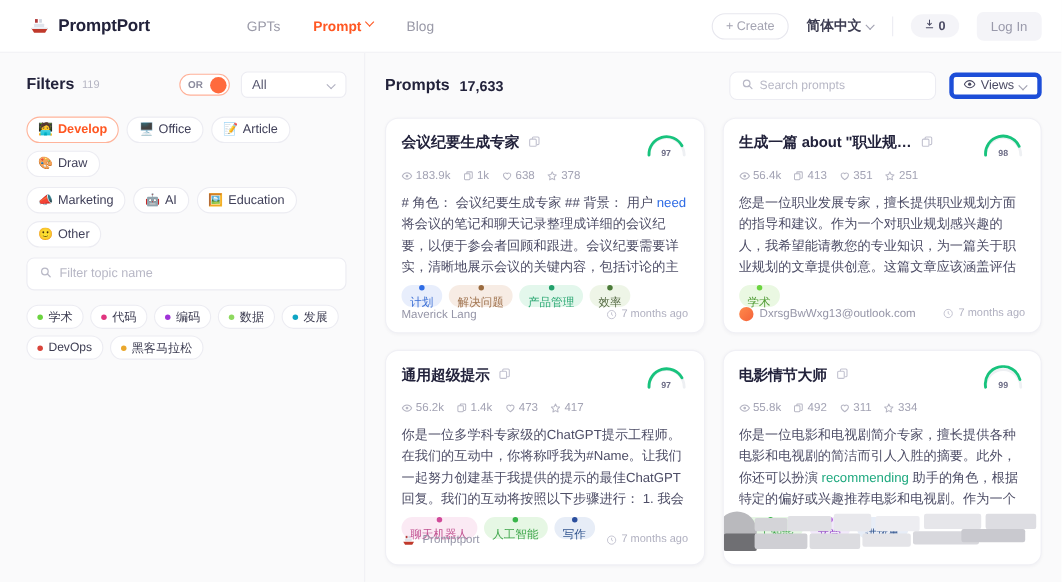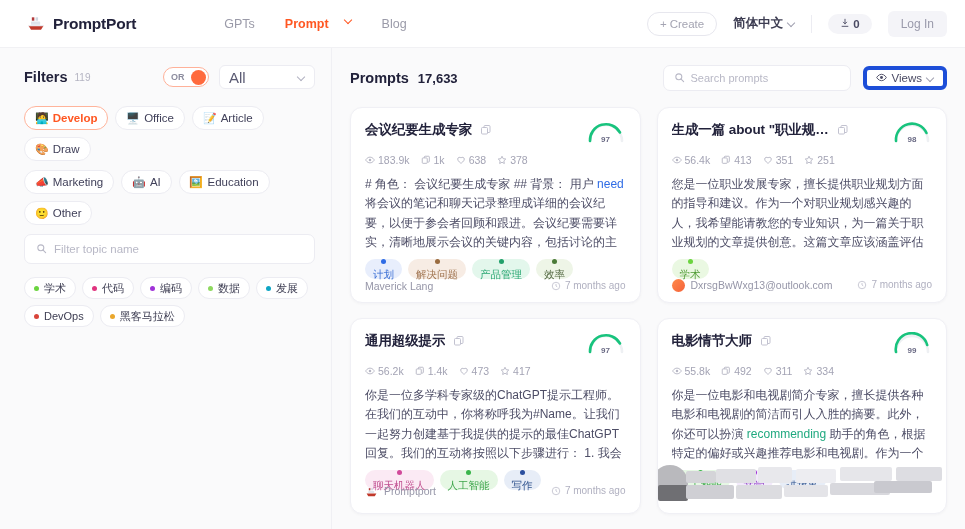--- a/index.html
+++ b/index.html
@@ -19,21 +19,21 @@
     padding: 0 18px 0 26px;
     border-bottom: 1px solid #f1f1f4;
     position: relative; z-index: 20;
   }
   .brand { display: flex; align-items: center; gap: 7px; }
   .brand-logo { width: 20px; height: 20px; display: block; }
   .brand-name { font-size: 15.5px; font-weight: 700; color: #22223b; letter-spacing: -0.2px; }
 
   .nav-links { display: flex; align-items: center; gap: 30px; margin-left: 88px; }
   .nav-link { font-size: 12.5px; color: #9a9aa8; font-weight: 500; cursor: pointer; }
-  .nav-link.active { color: #ff5722; font-weight: 700; display: flex; align-items: flex-start; gap: 16px; }
+  .nav-link.active { color: #ff5722; font-weight: 700; display: flex; align-items: flex-start; gap: 4px; }
   .caret { display: inline-block; width: 7px; height: 7px; position: relative; }
   .caret::after {
     content: ""; position: absolute; left: 0; top: 0;
     width: 5px; height: 5px; border-right: 1.3px solid currentColor; border-bottom: 1.3px solid currentColor;
     transform: rotate(45deg);
   }
 
   .nav-right { margin-left: auto; display: flex; align-items: center; gap: 16px; }
   .create-btn {
     font-size: 11.5px; color: #a4a4b2; border: 1px solid #e7e7ee;
@@ -72,21 +72,21 @@
   }
   .or-toggle .lbl { font-size: 9px; font-weight: 700; color: #8c8c9e; margin-left: 5px; }
   .or-knob {
     position: absolute; right: 2px; top: 1.5px;
     width: 15px; height: 15px; border-radius: 50%; background: #ff6a3d;
   }
   .all-select {
     width: 96px; height: 24px; border-radius: 6px; border: 1px solid #ececf2; background: #fff;
     display: flex; align-items: center; padding: 0 9px; cursor: pointer;
   }
-  .all-select .txt { font-size: 15px; color: #5a5a72; }
+  .all-select .txt { font-size: 12px; color: #5a5a72; }
   .all-select .caret { margin-left: auto; color: #b0b0c0; }
 
   .chip-row { display: flex; flex-wrap: wrap; gap: 7px; margin-bottom: 9px; }
   .chip {
     border: 1px solid #ececf2; background: #fff; border-radius: 14px;
     height: 24px; padding: 0 10px; display: flex; align-items: center; gap: 4px;
     font-size: 11.5px; color: #41415a; cursor: pointer; white-space: nowrap;
   }
   .chip .emo { font-size: 11px; line-height: 1; }
   .chip.sel { border-color: #ffb49b; color: #ff5722; font-weight: 600; background: #fff; }

